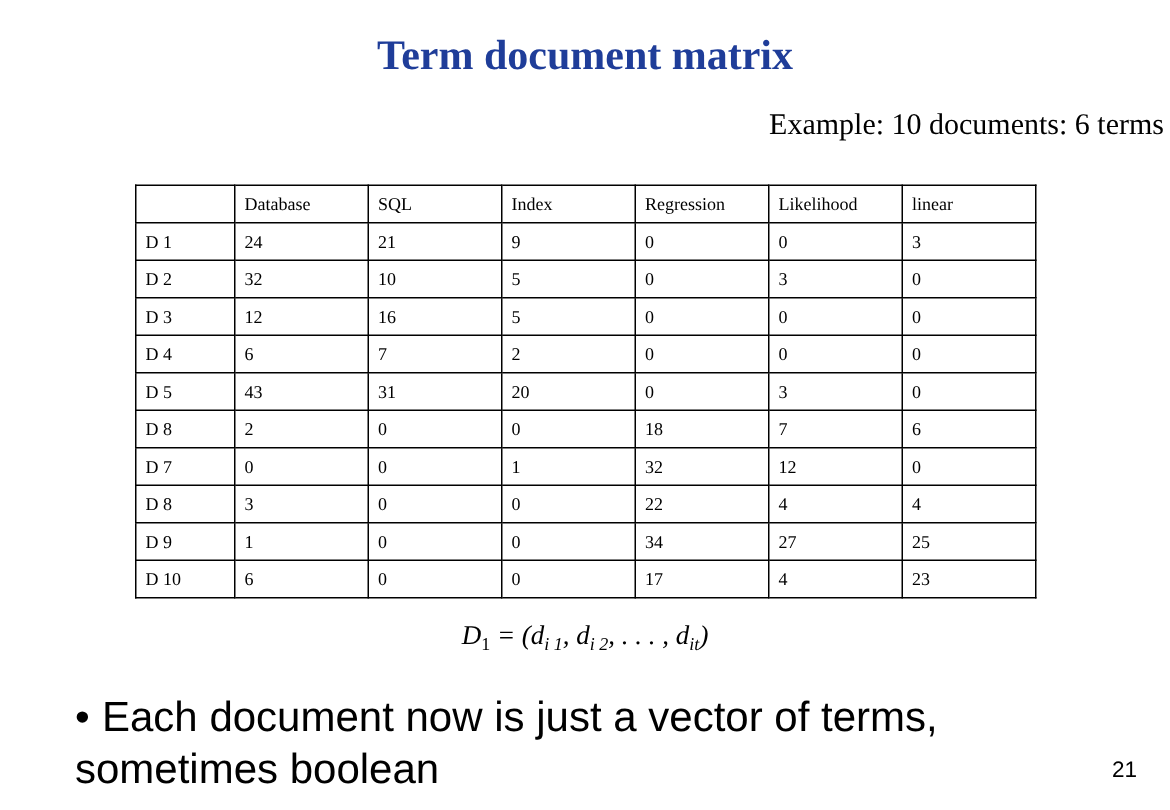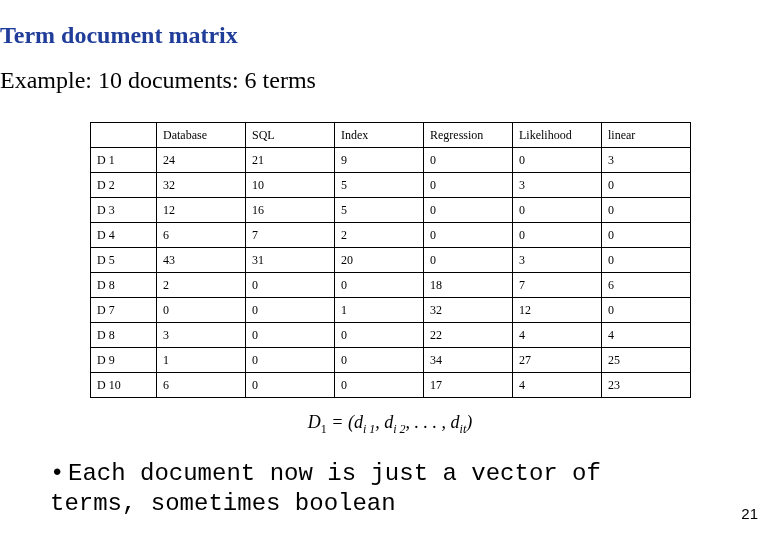--- a/index.html
+++ b/index.html
@@ -12,29 +12,29 @@
     color: #000;
     position: relative;
   }
   .slide {
     width: 780px;
     height: 540px;
     position: relative;
     box-sizing: border-box;
   }
   .title {
-    text-align: left;
-    font-size: 24px;
+    text-align: center;
+    font-size: 28px;
     color: #1f3d99;
     margin: 0;
     padding-top: 22px;
   }
   .subtitle {
-    text-align: left;
-    font-size: 24px;
+    text-align: right;
+    font-size: 20px;
     color: #000;
     margin: 18px 4px 0 0;
   }
   .table-wrap {
     margin: 28px auto 0 auto;
     width: 600px;
   }
   table {
     border-collapse: collapse;
     width: 100%;
@@ -59,22 +59,22 @@
     text-align: center;
     font-size: 18px;
     font-family: "Times New Roman", Times, serif;
     font-style: italic;
     margin-top: 14px;
     color: #000000;
   }
   .formula .num { font-style: normal; }
   .formula sub { font-size: 12px; font-style: italic; }
   .bullet {
-    font-family: Liberation Mono, monospace;
-    font-size: 24px;
+    font-family: Liberation Sans, sans-serif;
+    font-size: 28px;
     margin: 22px 0 0 50px;
     line-height: 1.25;
     max-width: 640px;
   }
   .bullet .dot {
     display: inline-block;
     width: 18px;
   }
   .pagenum {
     position: absolute;

